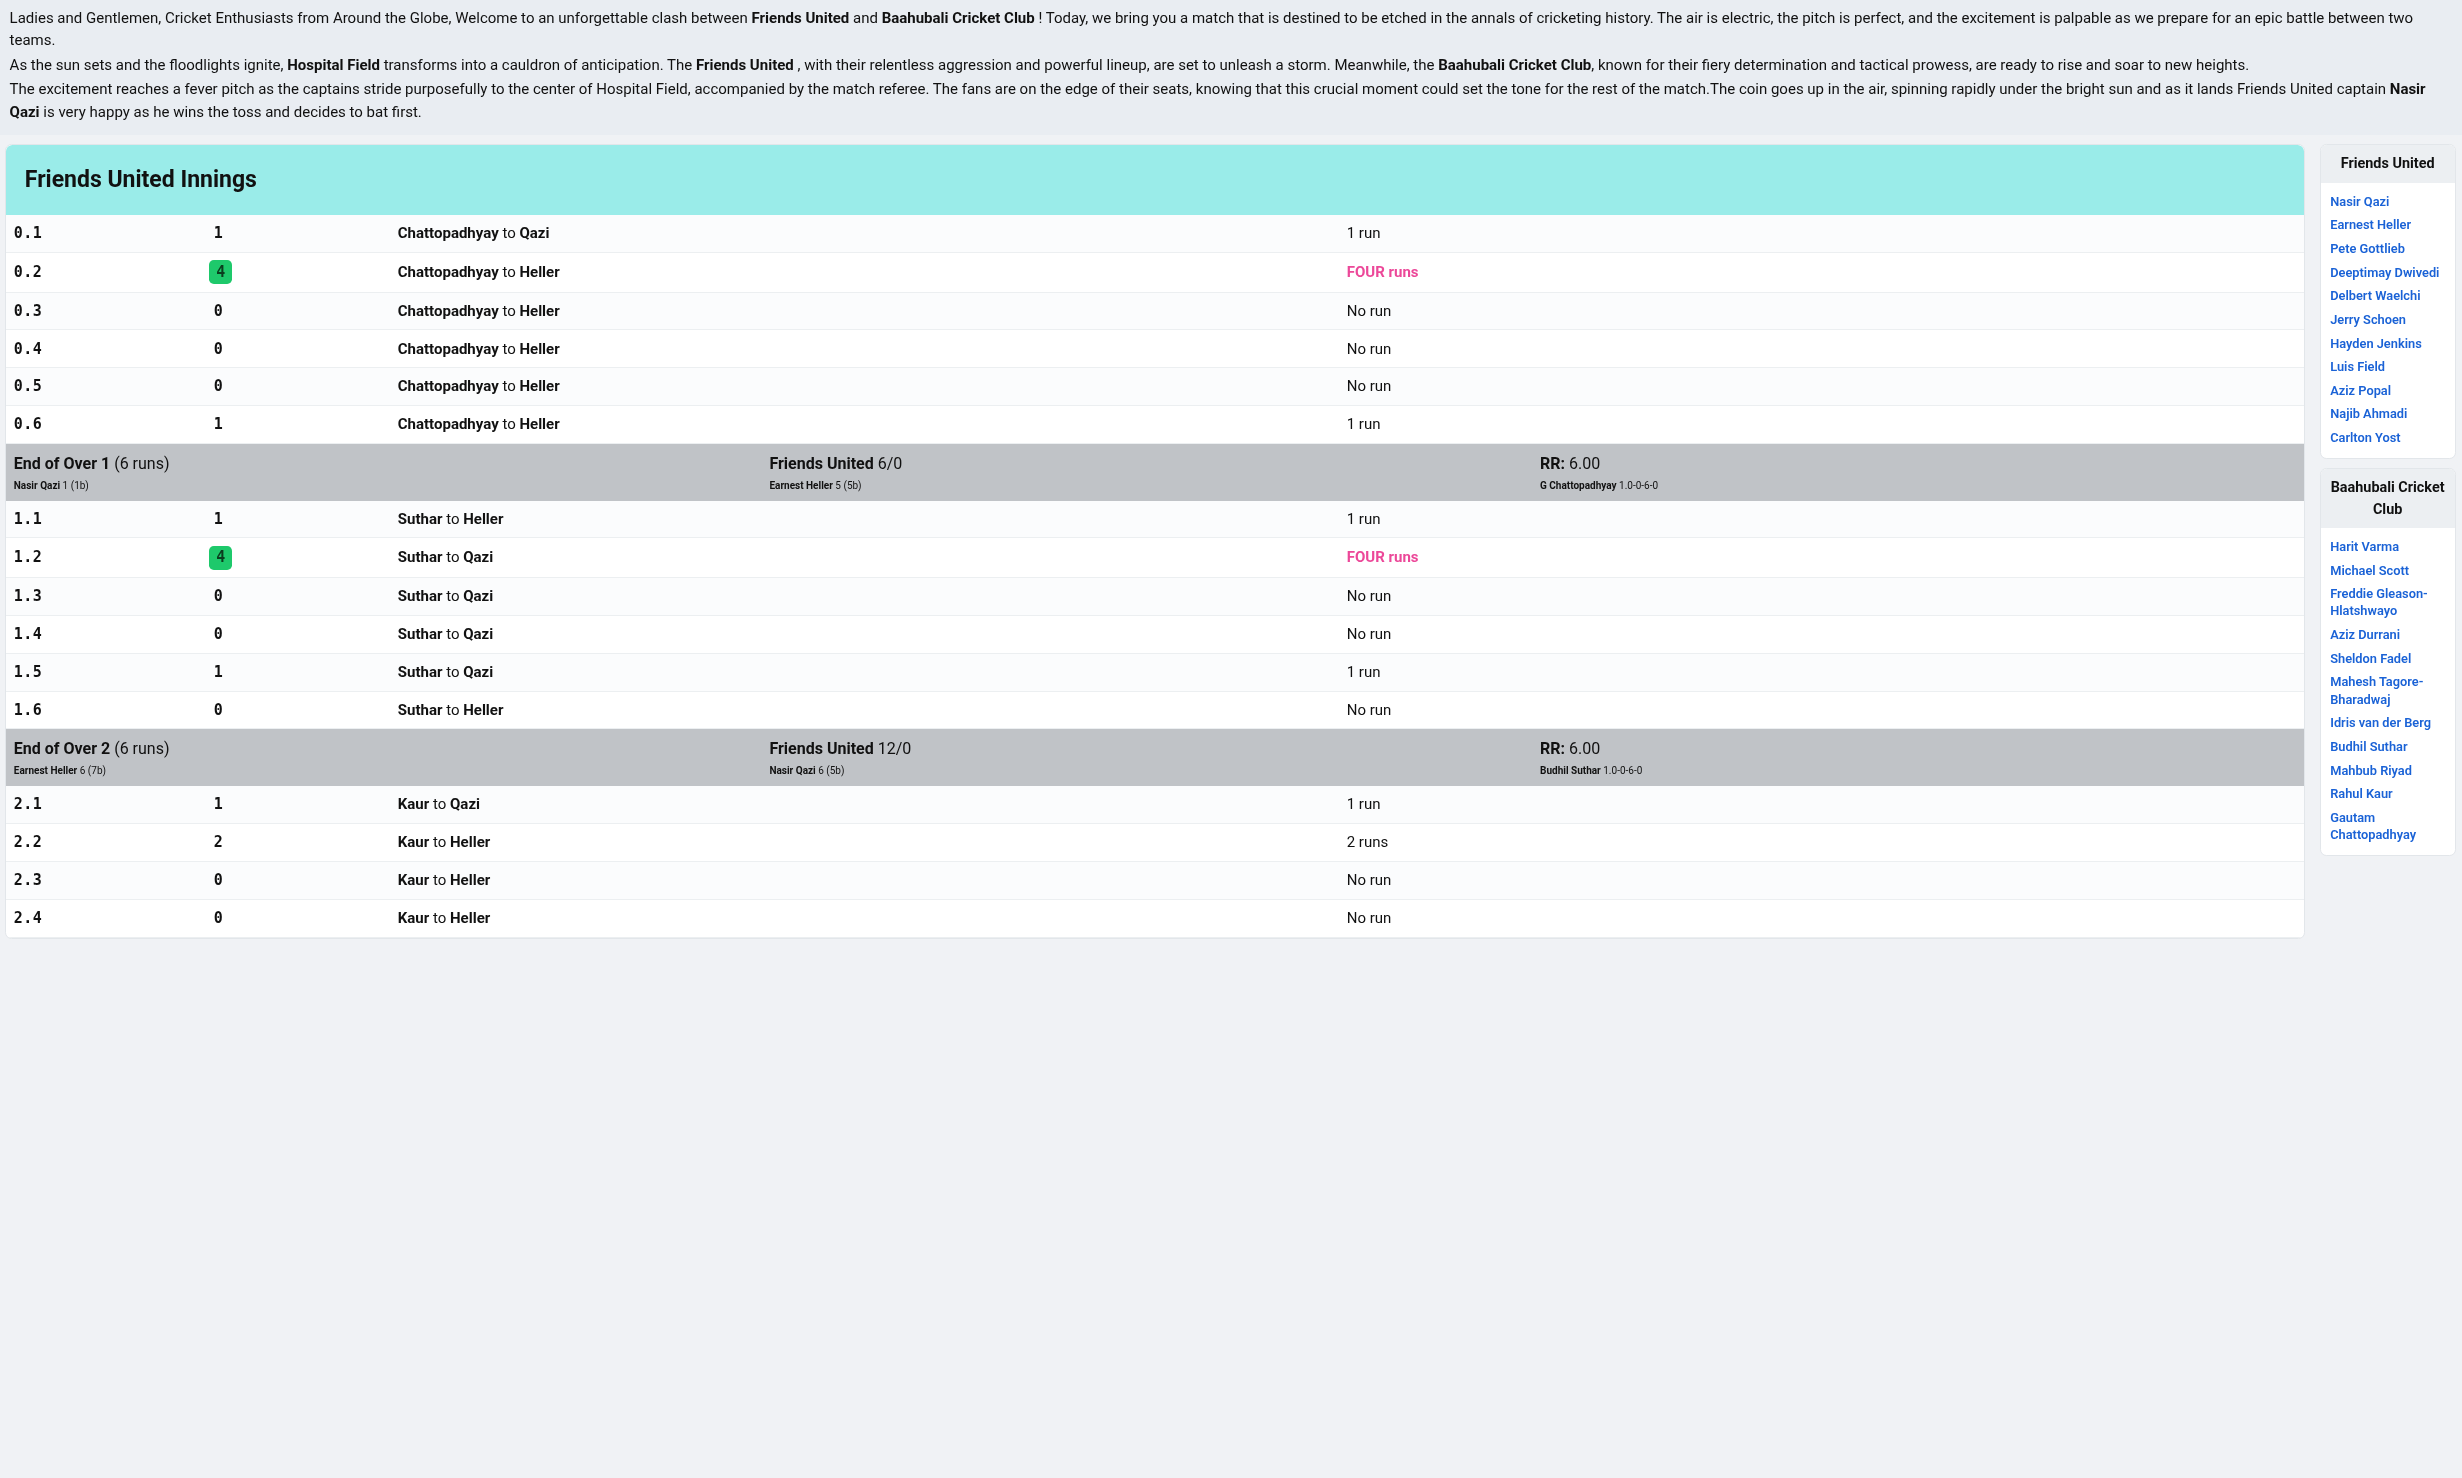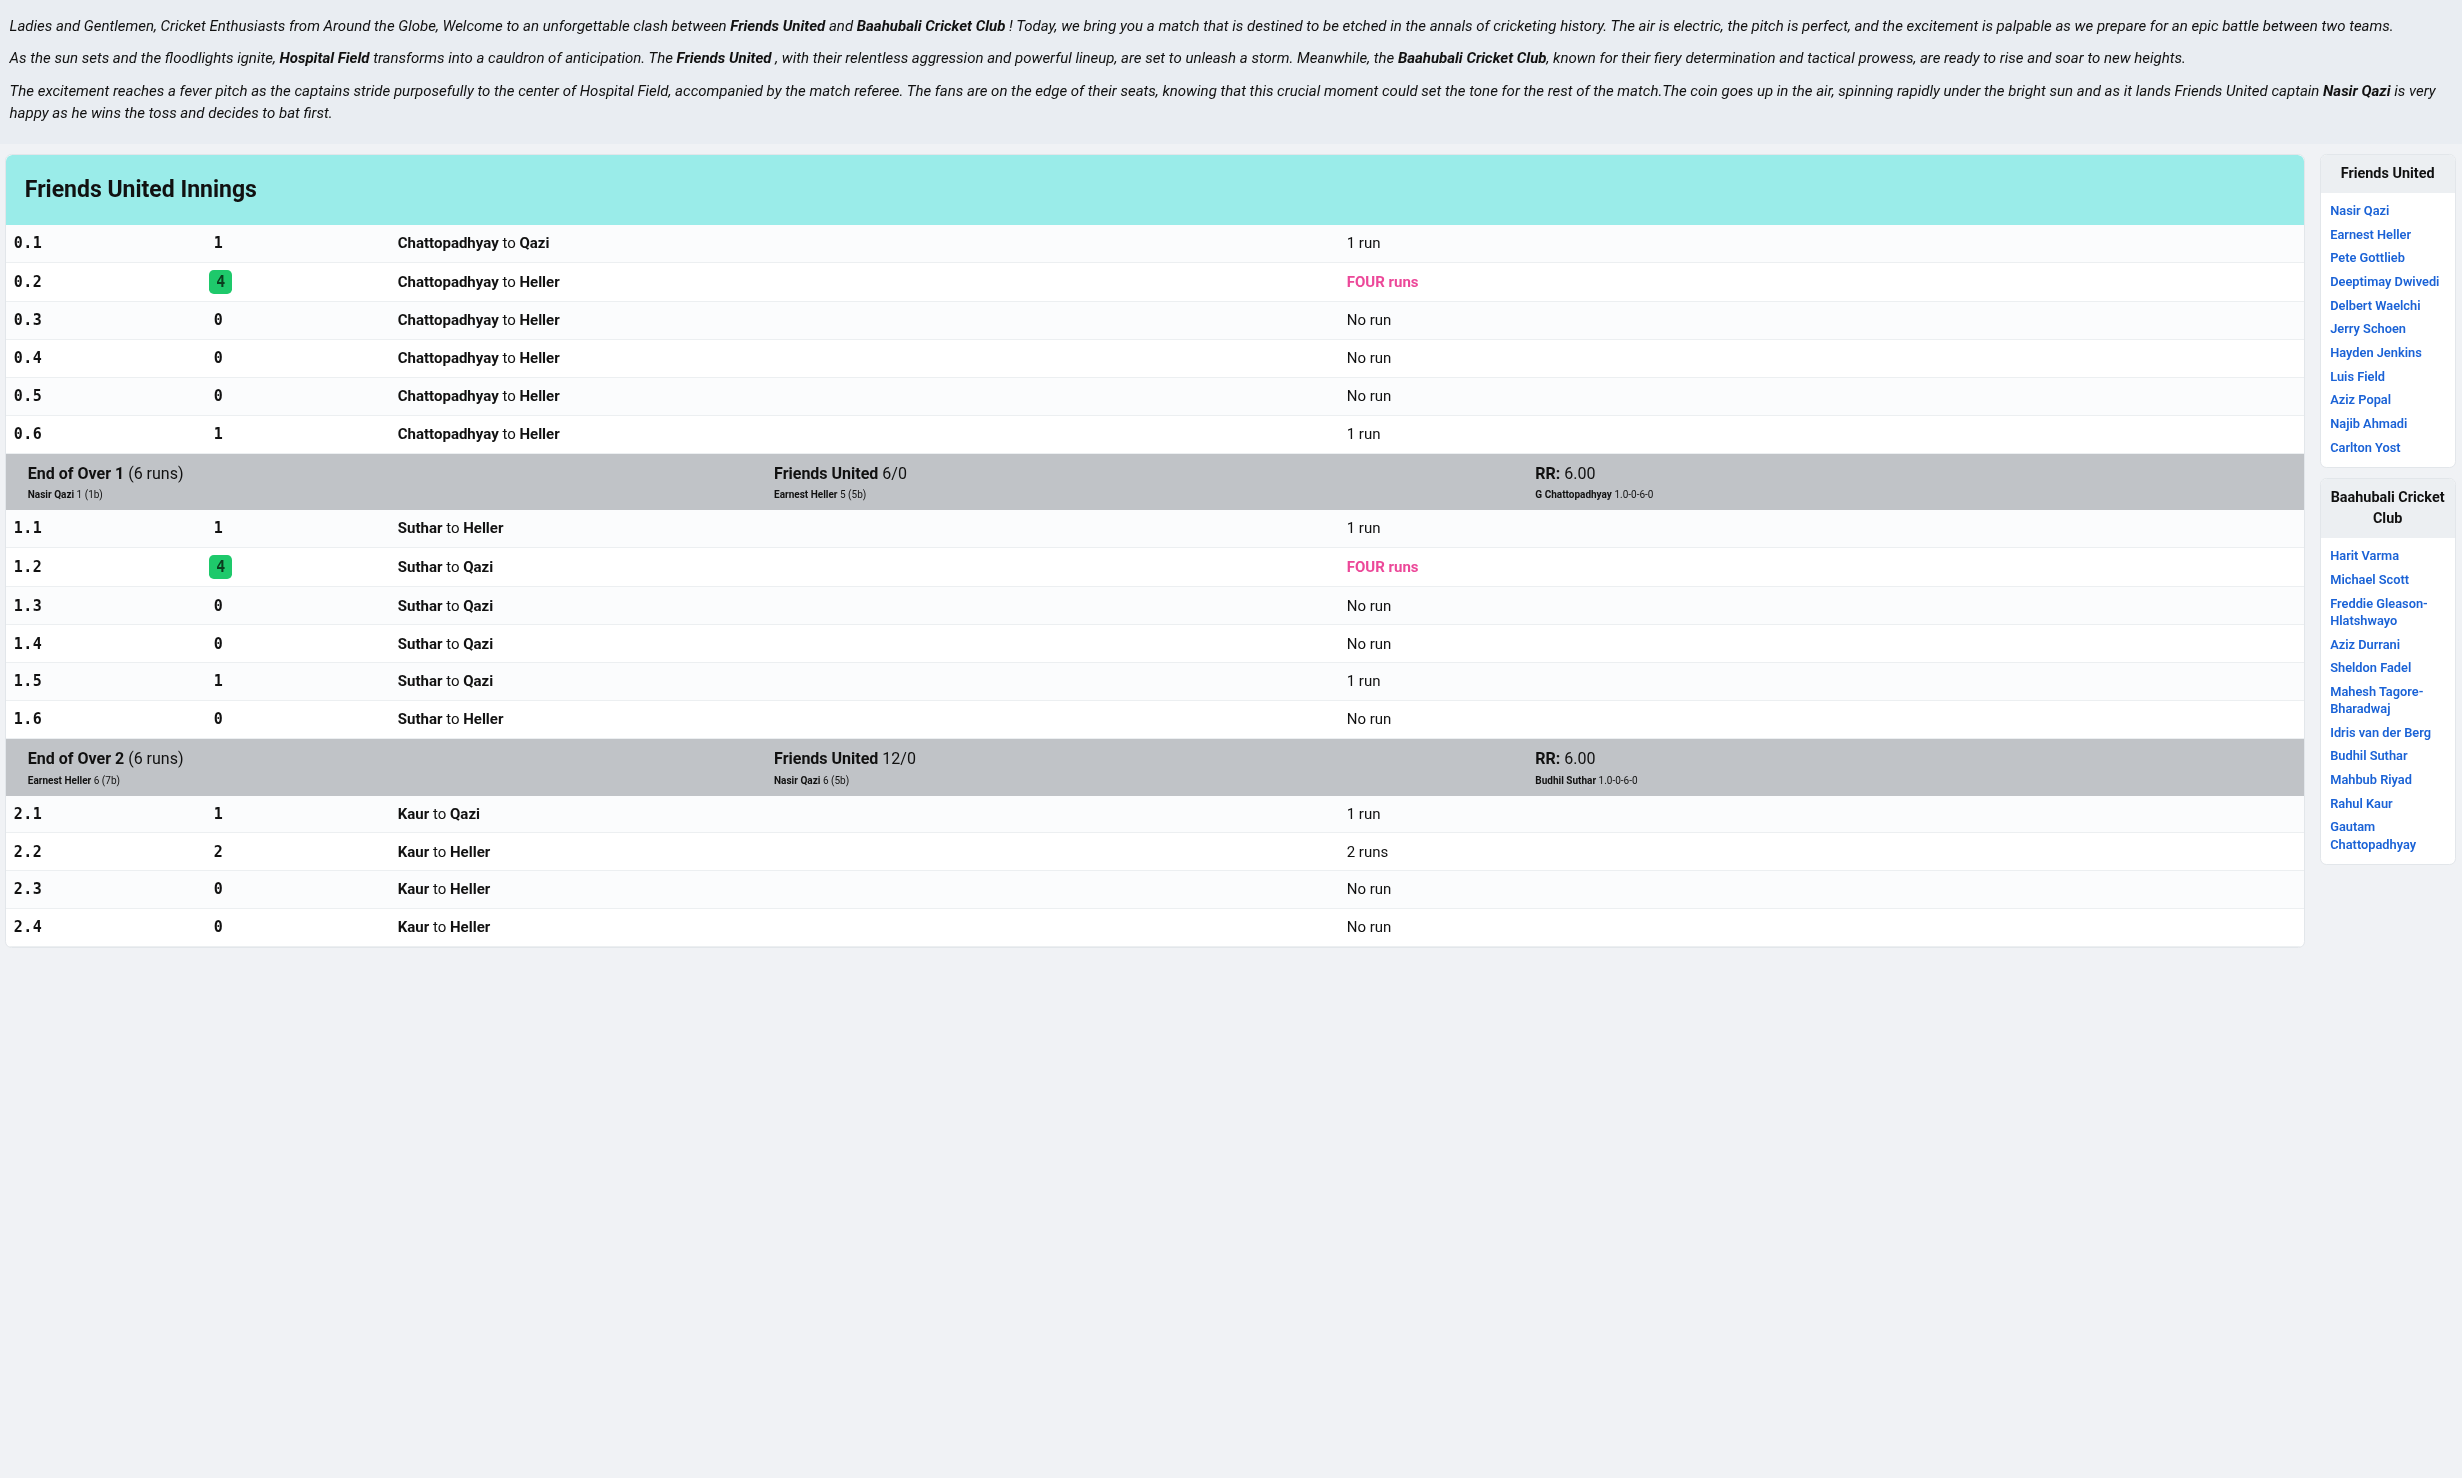--- a/index.html
+++ b/index.html
@@ -7,21 +7,21 @@
     font-family: -apple-system, BlinkMacSystemFont, "Segoe UI", Roboto, Helvetica, Arial, sans-serif;
     background: #f0f2f5;
     font-size: 15px;
     color: #111;
     line-height: 1.5;
   }
   .intro {
     padding: 4.8px 9.6px 9.6px 9.6px;
     background: #e9edf2;
   }
-  .intro p { margin: 10px 0; font-style: italic; }
+  .intro p { margin: 2px 0; }
   .intro strong { font-weight: 700; }
   .layout {
     display: flex;
     gap: 15px;
     padding: 9.6px 6.4px 0 4.8px;
     align-items: flex-start;
   }
   .main {
     flex: 1;
     background: #fff;
@@ -62,21 +62,21 @@
     color: #0b3d1e;
     font-family: ui-monospace, Menlo, monospace;
     font-weight: 700;
     padding: 0.8px 7.2px;
     border-radius: 4.8px;
     margin-left: -4.8px;
   }
   .four-text { color: #ec4899; font-weight: 700; }
   .over-summary {
     background: #c0c3c7;
-    padding: 8px 22px;
+    padding: 8px 8px;
     display: flex;
   }
   .os-left { flex: 1.12; }
   .os-mid { flex: 1.12; }
   .os-right { flex: 1.12; margin-left: 15px; }
   .os-line1 { font-size: 16px; }
   .os-line2 { font-size: 10px; margin-top: 1.6px; }
   .sidebar {
     width: 136px;
     display: flex;

